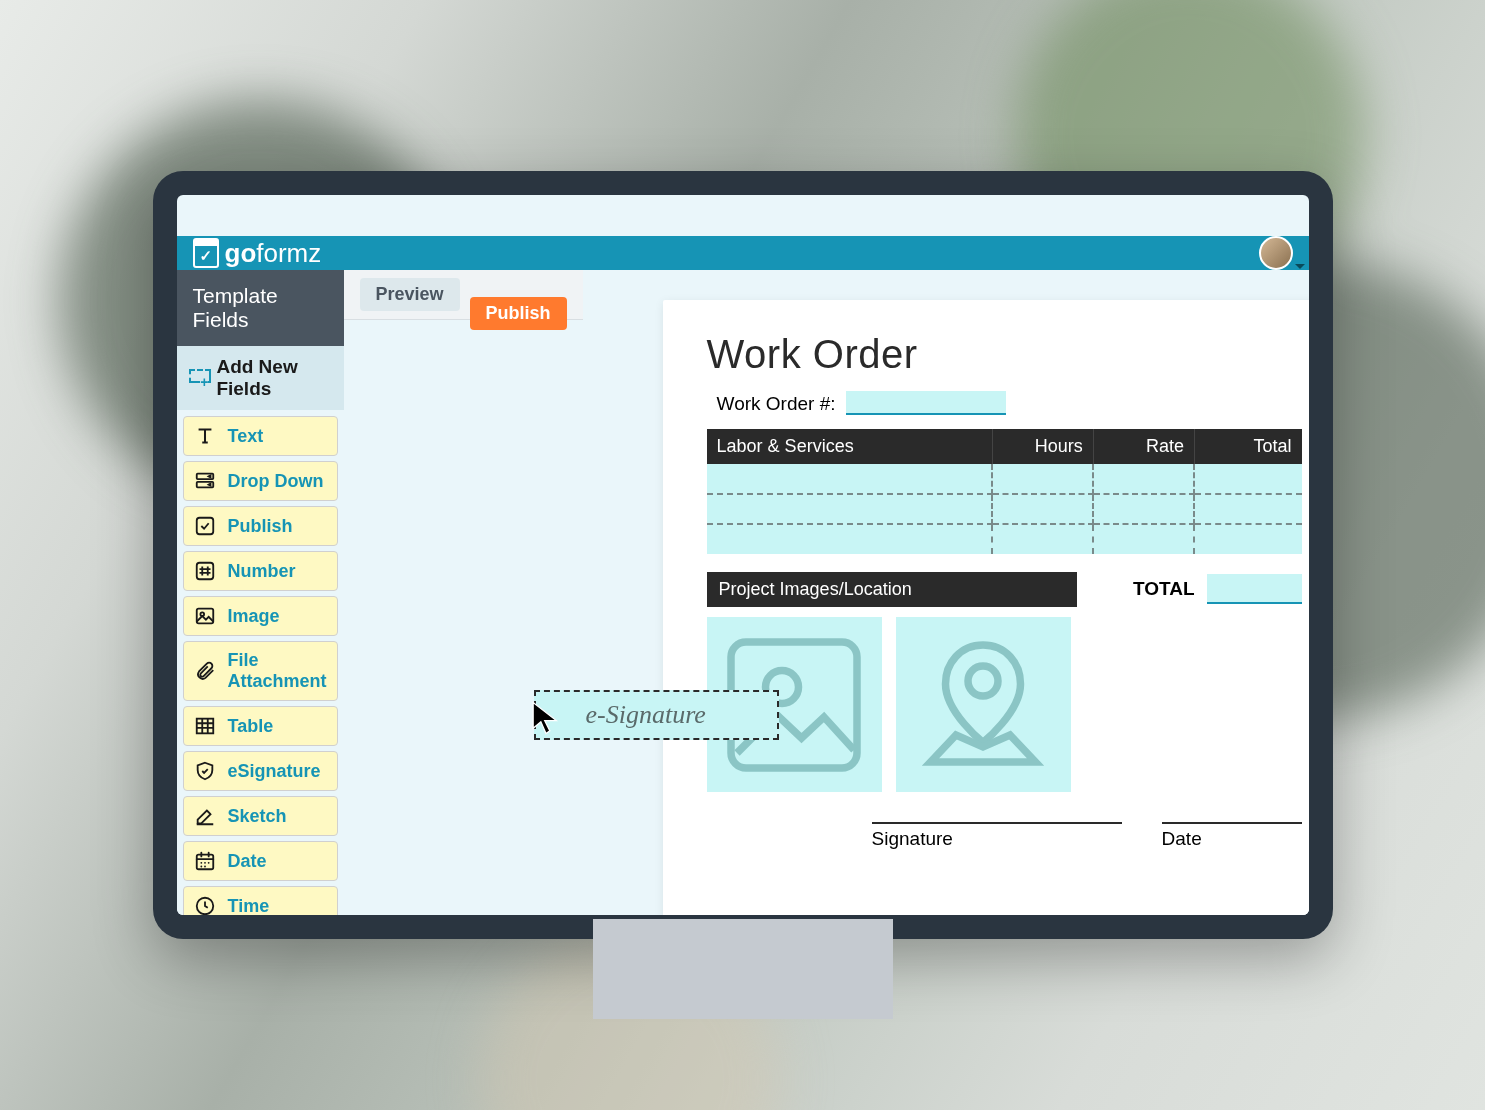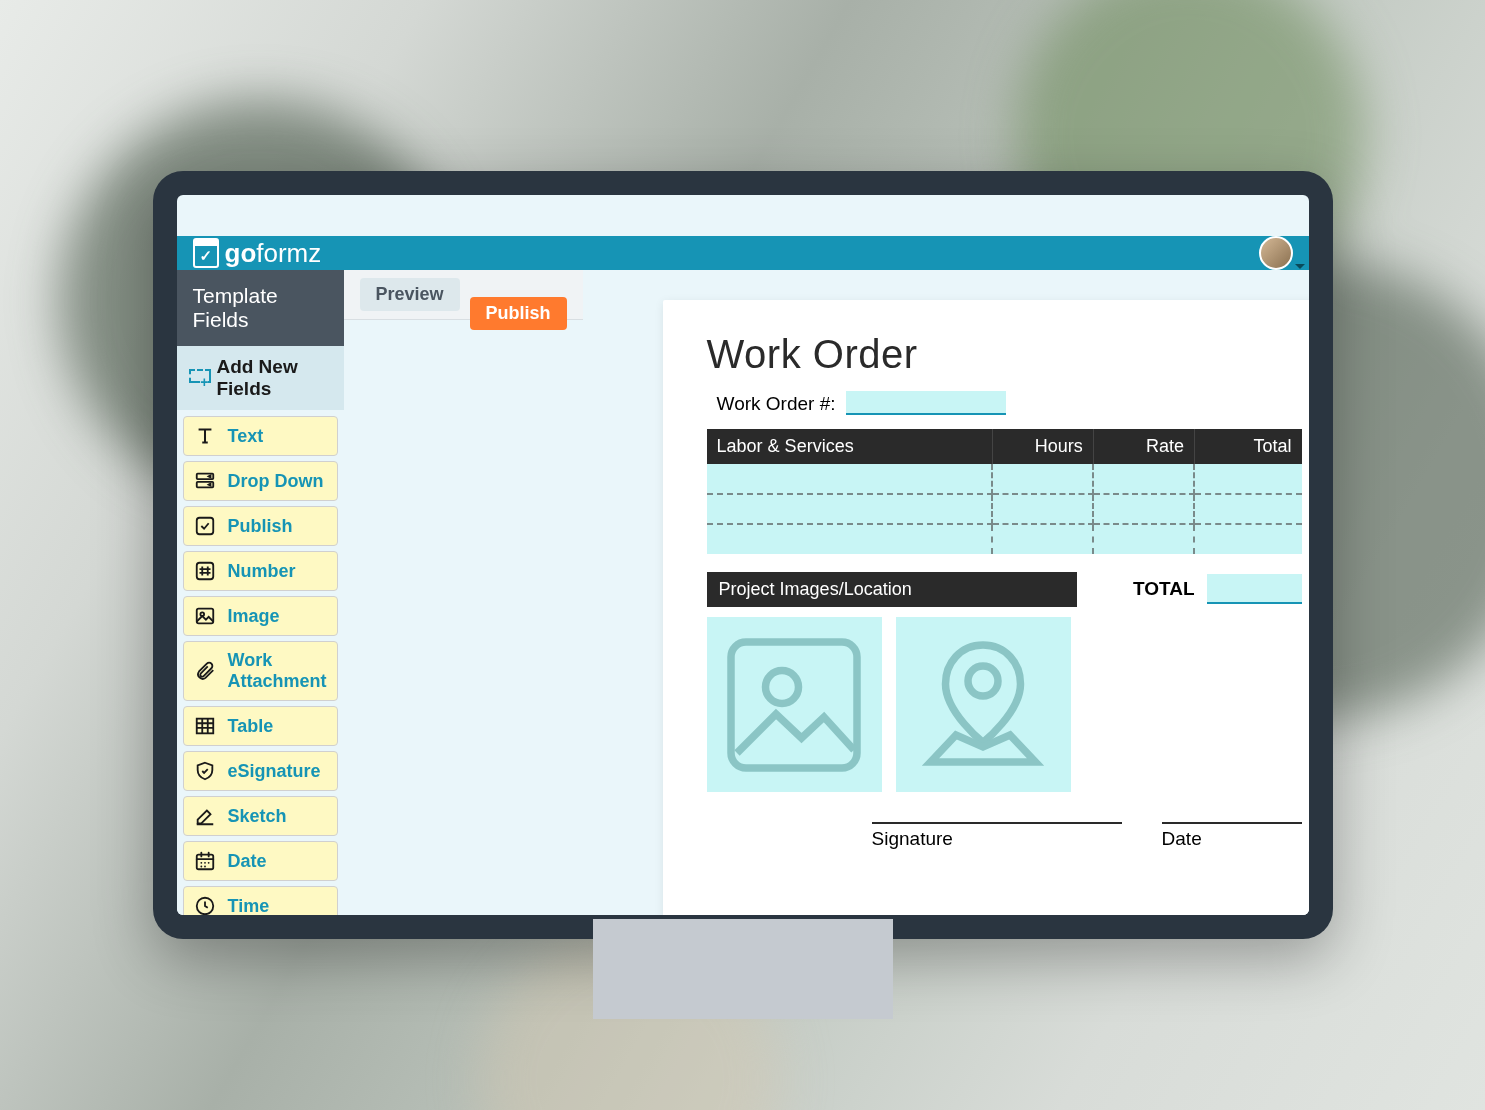--- a/index.html
+++ b/index.html
@@ -445,21 +445,21 @@
                 </svg>
             </span>
             <span class="field-label">Image</span>
           </div>
           <div class="field-item">
             <span class="field-icon">
               <svg viewBox="0 0 24 24" fill="none" stroke="currentColor" stroke-width="2">
                   <path d="M21 11l-8.5 8.5a5 5 0 01-7-7L14 4a3.5 3.5 0 015 5l-8.5 8.5a2 2 0 01-3-3L15 7"></path>
                 </svg>
             </span>
-            <span class="field-label">Work Attachment</span>
+            <span class="field-label">File Attachment</span>
           </div>
           <div class="field-item">
             <span class="field-icon">
               <svg viewBox="0 0 24 24" fill="none" stroke="currentColor" stroke-width="2">
                   <rect x="3" y="4" width="18" height="16"></rect>
                   <path d="M3 9h18M3 14h18M9 4v16M15 4v16"></path>
                 </svg>
             </span>
             <span class="field-label">Table</span>
           </div>
@@ -583,18 +583,26 @@
                 <div>Signature</div>
               </div>
               <div class="sig-field date">
                 <div class="line"></div>
                 <div>Date</div>
               </div>
             </div>
           </div>
         </div>
 
+        <div class="drag-ghost">
+          <span class="cursor">
+            <svg viewBox="0 0 24 28">
+                <path d="M2 2 L2 22 L8 17 L12 26 L15 24 L11 16 L20 16 Z" fill="#000" stroke="#fff" stroke-width="1"></path>
+              </svg>
+          </span>
+          <span>e-Signature</span>
+        </div>
 
       </div>
     </div>
 
   </div>
 </div>
 
 </body></html>

